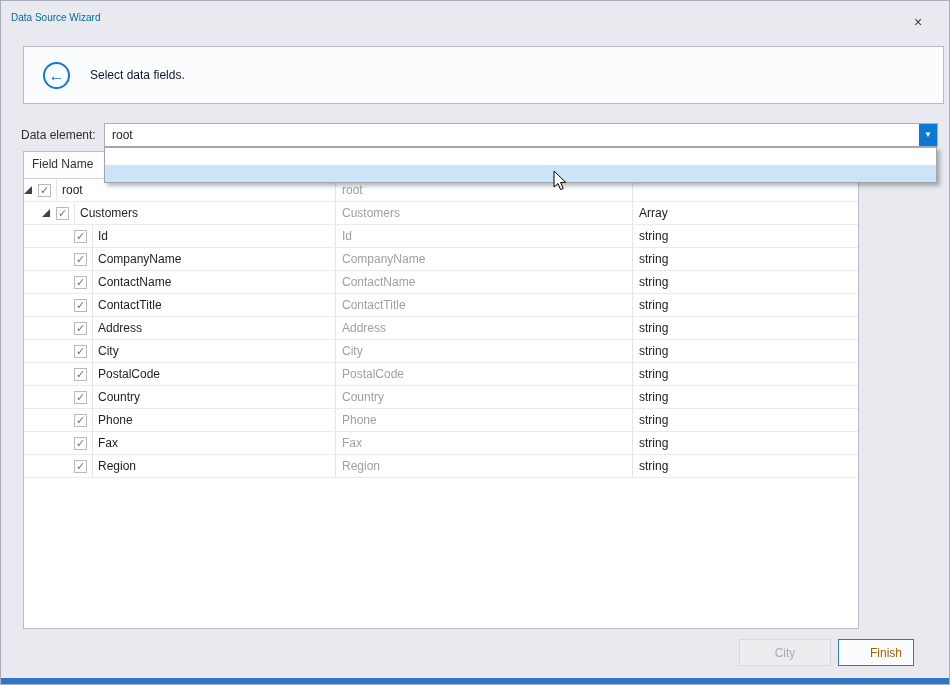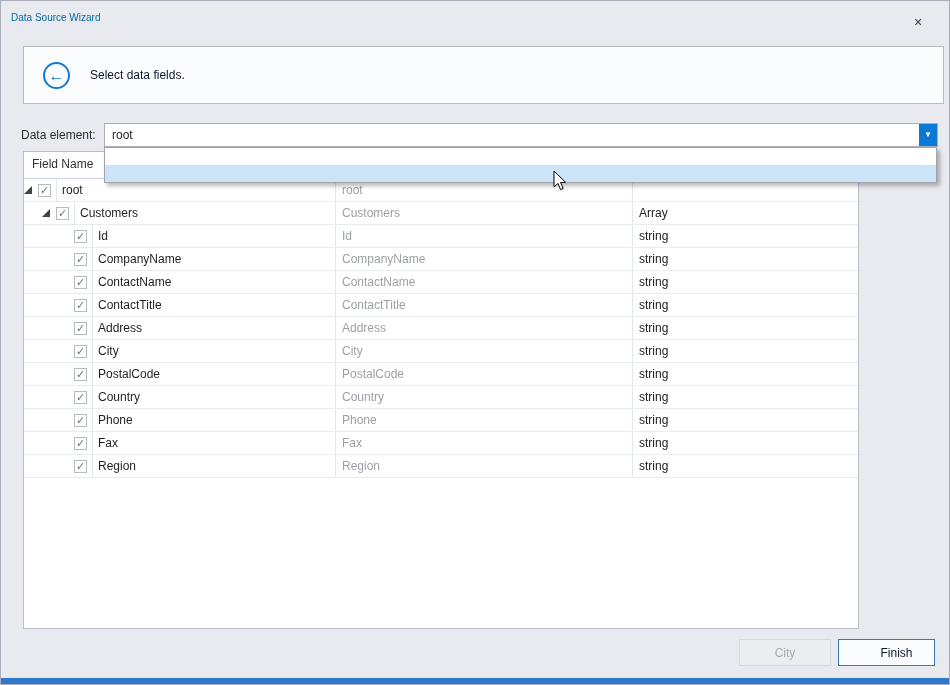--- a/index.html
+++ b/index.html
@@ -81,21 +81,21 @@
     border:1px solid #a0a5ad; box-shadow:3px 3px 4px rgba(0,0,0,0.28); z-index:10;
   }
   .dd-item { height:17px; line-height:17px; padding-left:7px; font-size:12px; color:#1e1e22; }
   .dd-item.highlighted { background:#cbe4f8; }
   .cursor { position:absolute; left:552px; top:169px; z-index:20; }
   .footer-btn {
     position:absolute; top:638px; height:27px; font-size:12px;
     display:flex; align-items:center; justify-content:center;
   }
   .next-btn { left:738px; width:92px; background:#ecedef; border:1px solid #d7d9dd; color:#a7abb2; }
-  .finish-btn { left:837px; width:97px; background:#fbfcfd; border:1px solid #337ab7; color:#0f172a;padding-left:20px; }
+  .finish-btn { left:837px; width:76px; background:#fbfcfd; border:1px solid #337ab7; color:#a16207;padding-left:20px; }
 </style>
 </head>
 <body>
 
 <div id="window">
 
   <div class="title-text">Data Source Wizard</div>
   <div class="close-btn">×</div>
 
   <div class="header-box">

